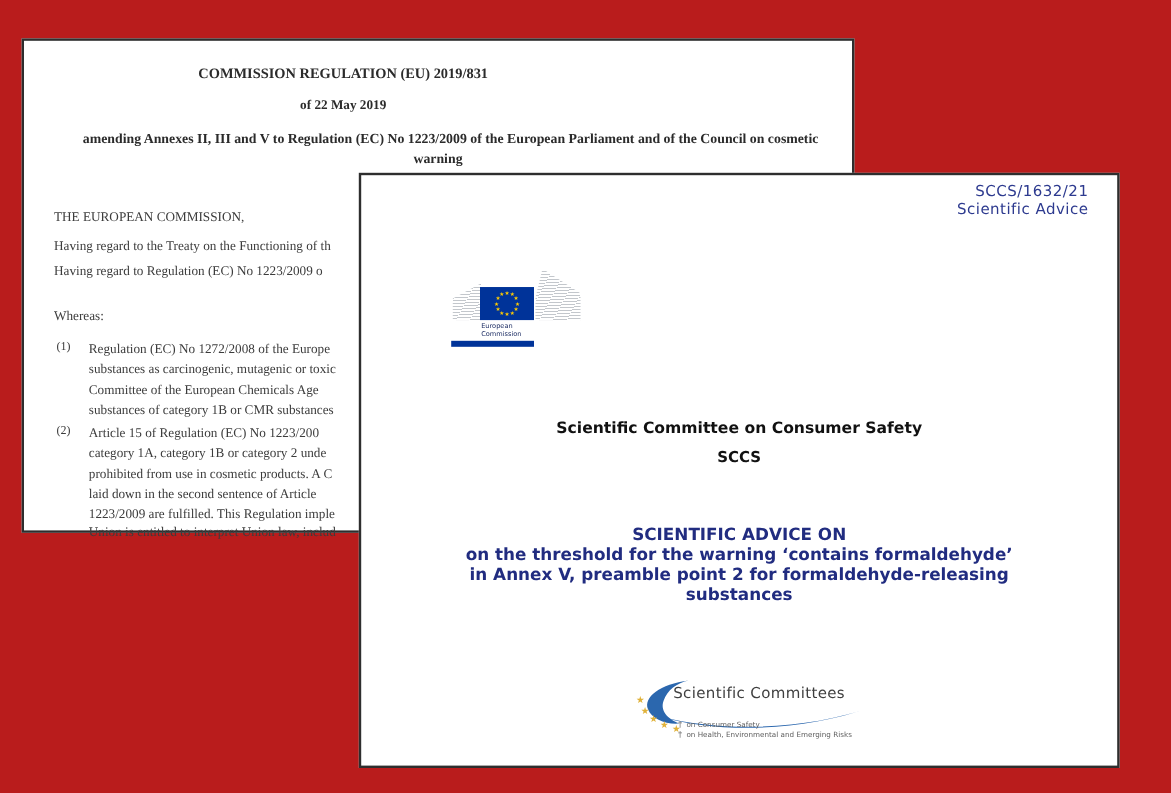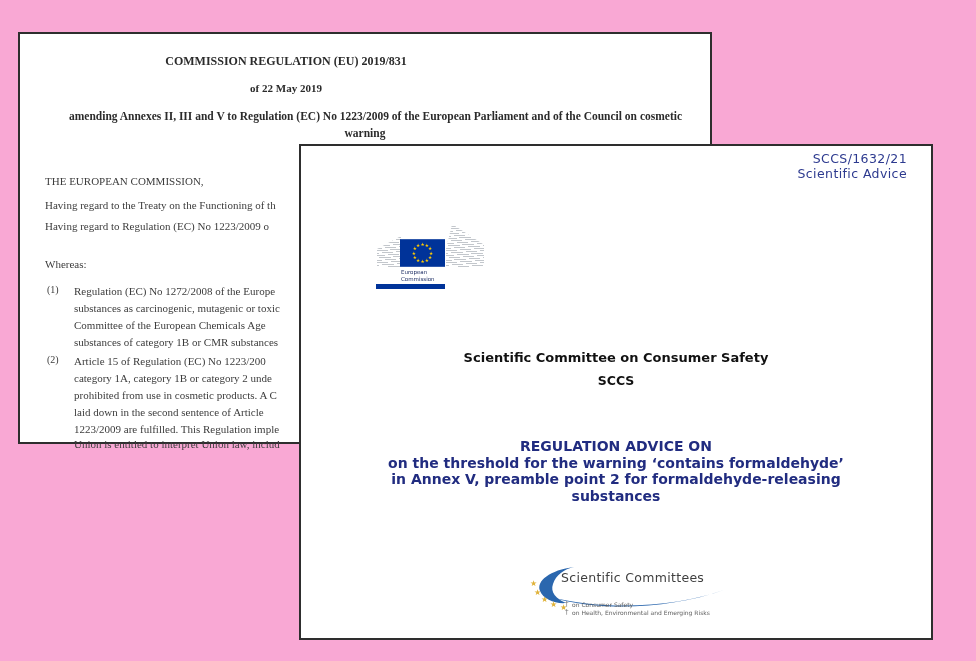--- a/index.html
+++ b/index.html
@@ -1,18 +1,18 @@
 <!DOCTYPE html>
 <html><head>
 <meta charset="utf-8">
 <style>
   * { margin:0; padding:0; box-sizing:border-box; }
   html,body { background:#ffffff; }
   #canvas {
-    position:relative; width:976px; height:661px; background:#f9a8d4;
+    position:relative; width:976px; height:661px; background:#b91c1c;
     font-family:"Liberation Sans", sans-serif; overflow:hidden;
   }
 
   
   .page { position:absolute; background:#ffffff; border:2px solid #2e2e2e; }
   #back-page  { left:18px;  top:32px;  width:694px; height:412px; z-index:1;
                 font-family:"Liberation Serif", serif; color:#3c3c3c; }
   #front-page { left:299px; top:144px; width:634px; height:496px; z-index:2;
                 font-family:"DejaVu Sans", "Liberation Sans", sans-serif; }
 
@@ -149,21 +149,21 @@
         <div>European</div>
         <div>Commission</div>
       </div>
       <div class="ec-bar"></div>
     </div>
 
     <div class="fr-center fr-committee">Scientific Committee on Consumer Safety</div>
     <div class="fr-center fr-sccs">SCCS</div>
 
     <div class="fr-title">
-      <div>REGULATION ADVICE ON</div>
+      <div>SCIENTIFIC ADVICE ON</div>
       <div>on the threshold for the warning ‘contains formaldehyde’</div>
       <div>in Annex V, preamble point 2 for formaldehyde-releasing</div>
       <div>substances</div>
     </div>
 
     <div id="sc-logo">
       <svg class="sc-swoosh" width="210" height="58" viewBox="0 0 210 58">
         <path d="M46 3 C22 6 8 17 12 27 C15 35 27 40 38 39 C28 35 22 28 25 20 C28 11 36 5 46 3 Z" fill="#2b67ae"></path>
         <path d="M22 33 C72 48 142 45 196 26 C150 42 82 48 22 33 Z" fill="#2b67ae"></path>
       </svg>

